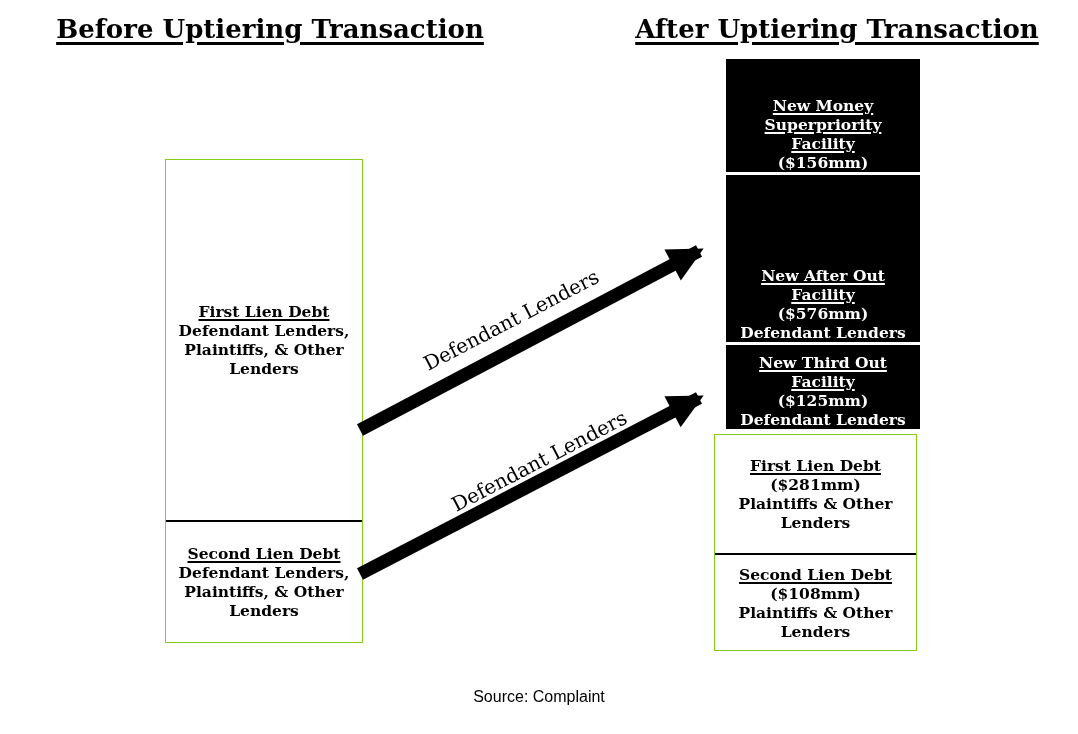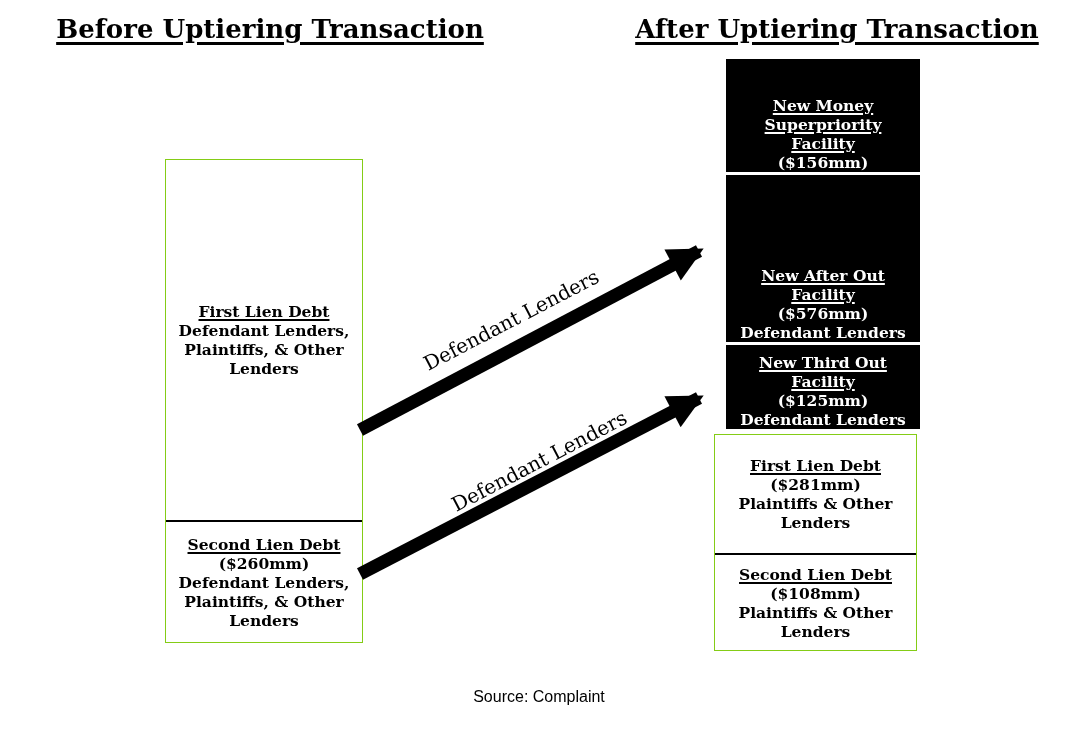--- a/index.html
+++ b/index.html
@@ -62,21 +62,20 @@
     <div class="box-text">
       <span class="box-title-line">First Lien Debt</span>
       <span style="display:block">Defendant Lenders,</span>
       <span style="display:block">Plaintiffs, &amp; Other</span>
       <span style="display:block">Lenders</span>
     </div>
   </div>
   <div class="section-2 box-cell">
     <div class="box-text">
       <span class="box-title-line">Second Lien Debt</span>
-      <span style="display:block">($260mm)</span>
       <span style="display:block">Defendant Lenders,</span>
       <span style="display:block">Plaintiffs, &amp; Other</span>
       <span style="display:block">Lenders</span>
     </div>
   </div>
 </div>
 
 <div class="black-box" id="after-box-1">
   <div class="box-text">
     <span class="box-title-line">New Money</span>

